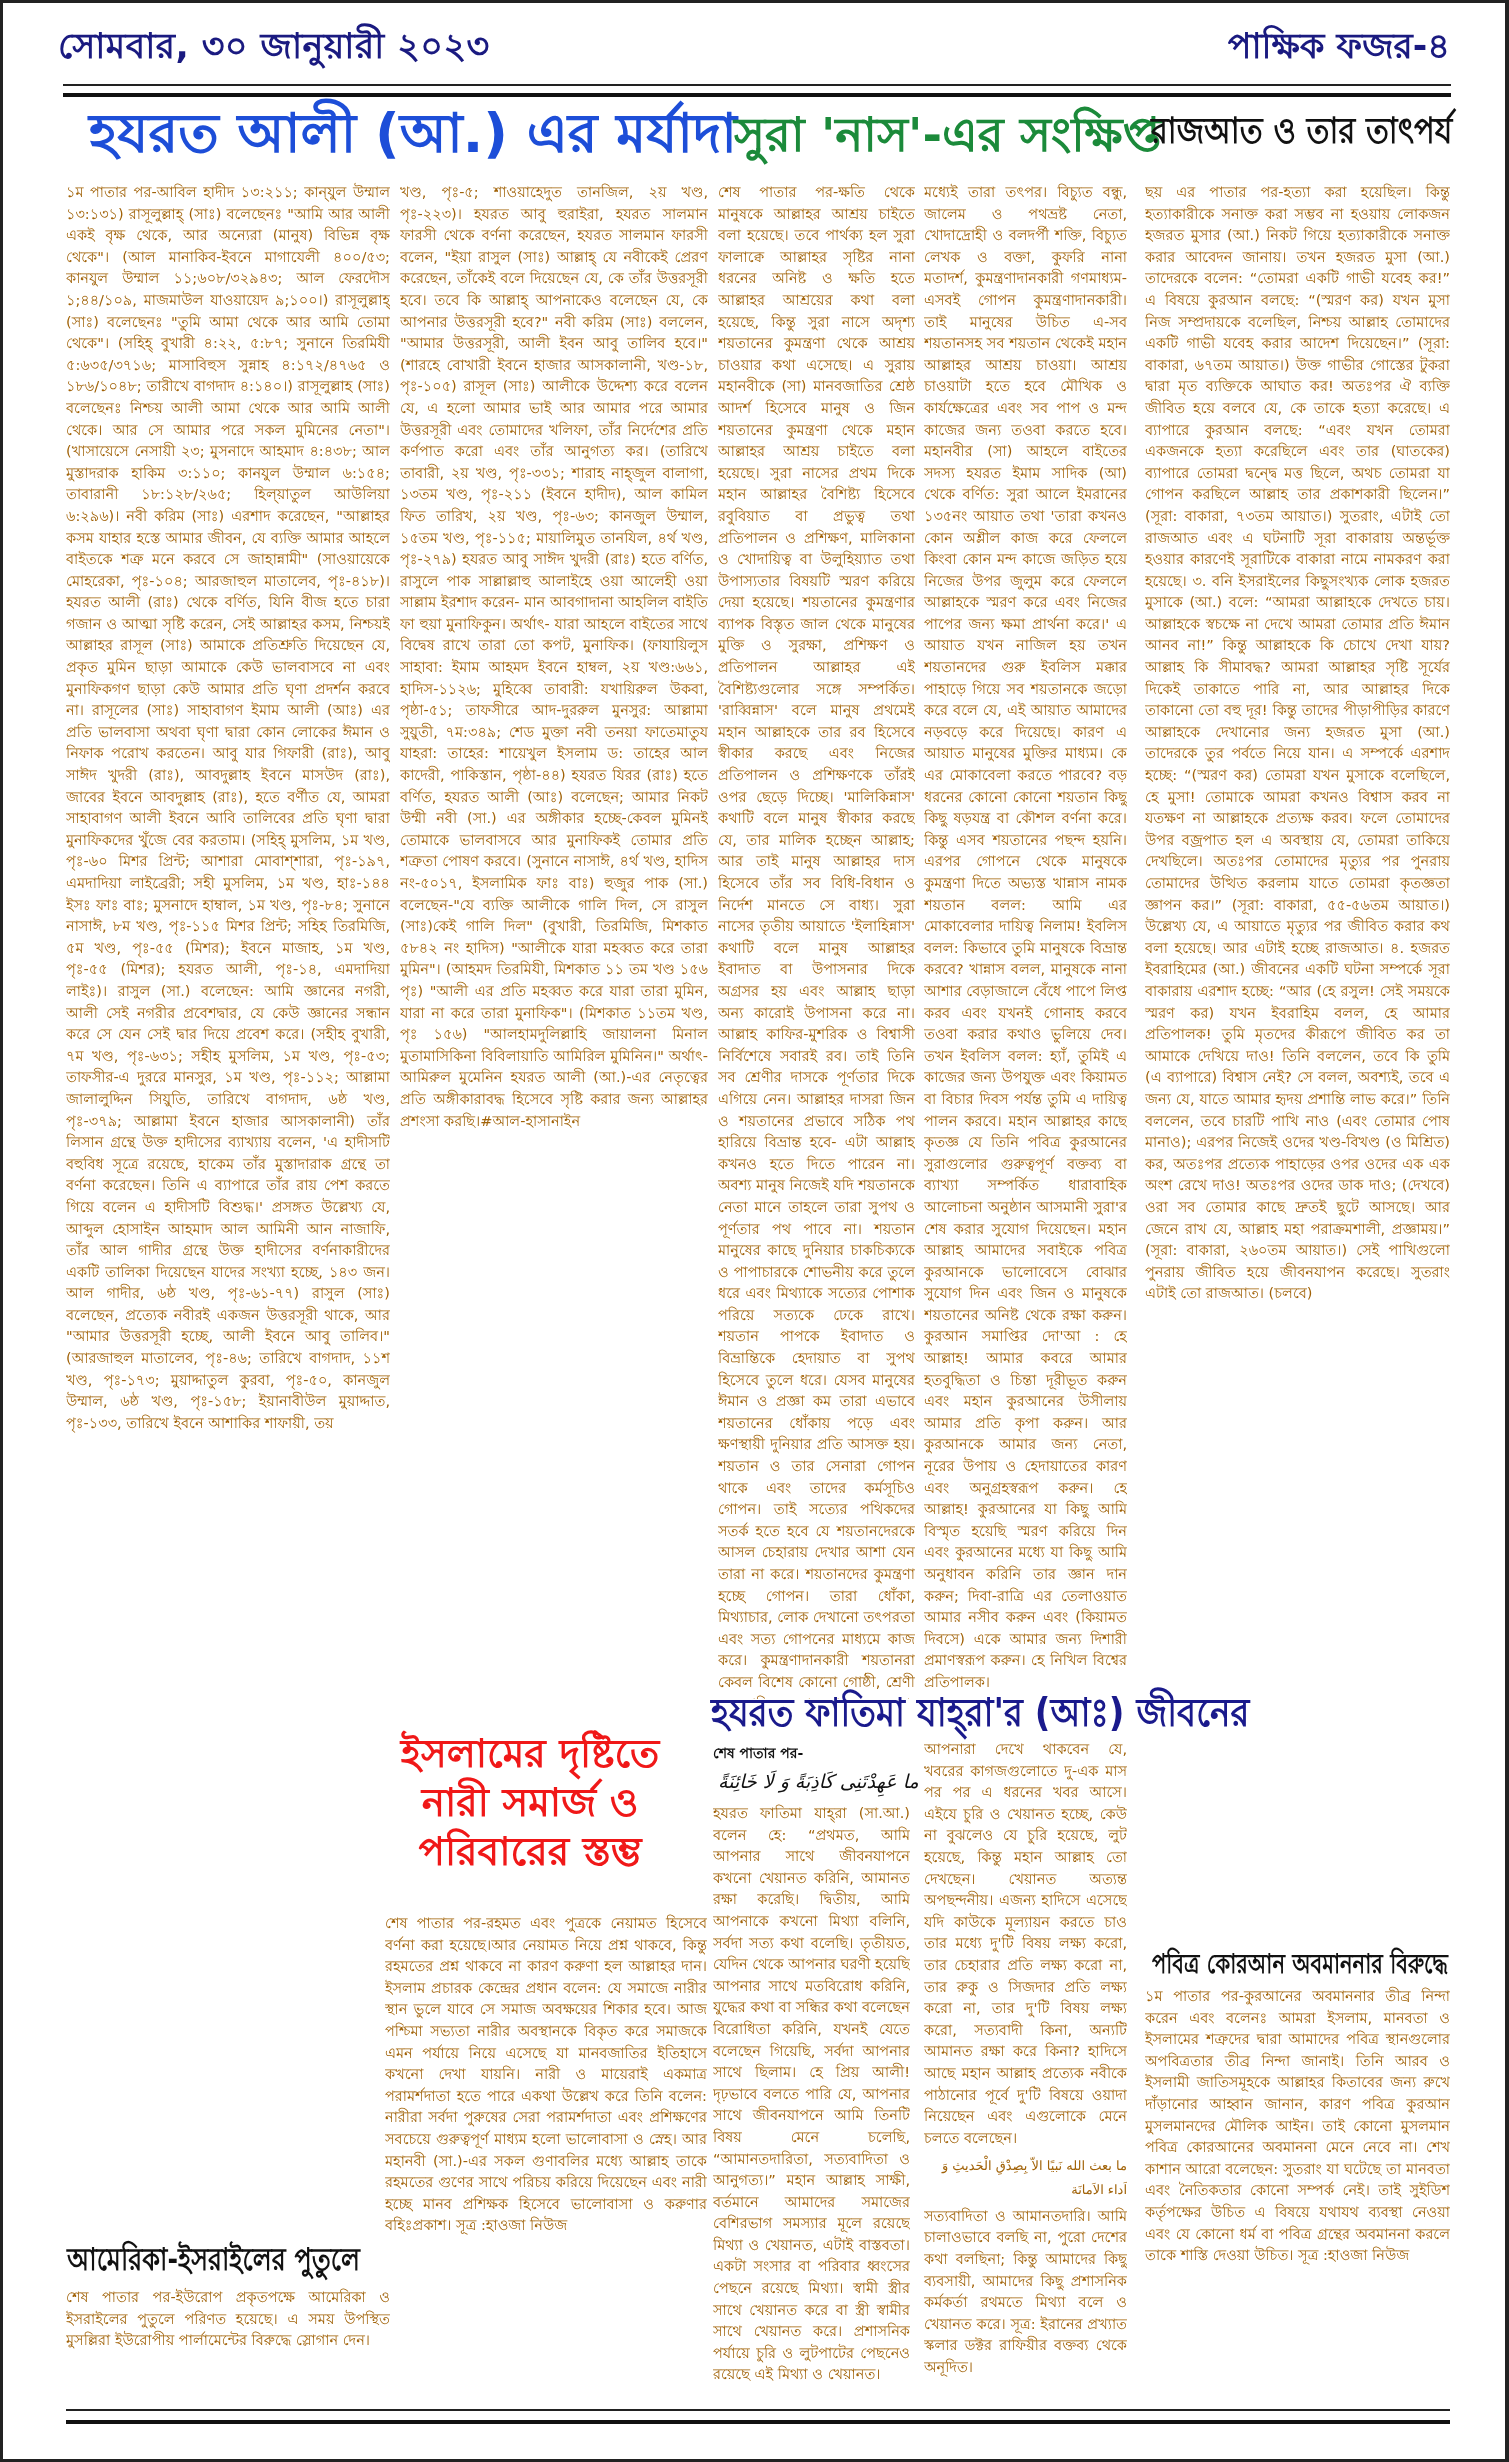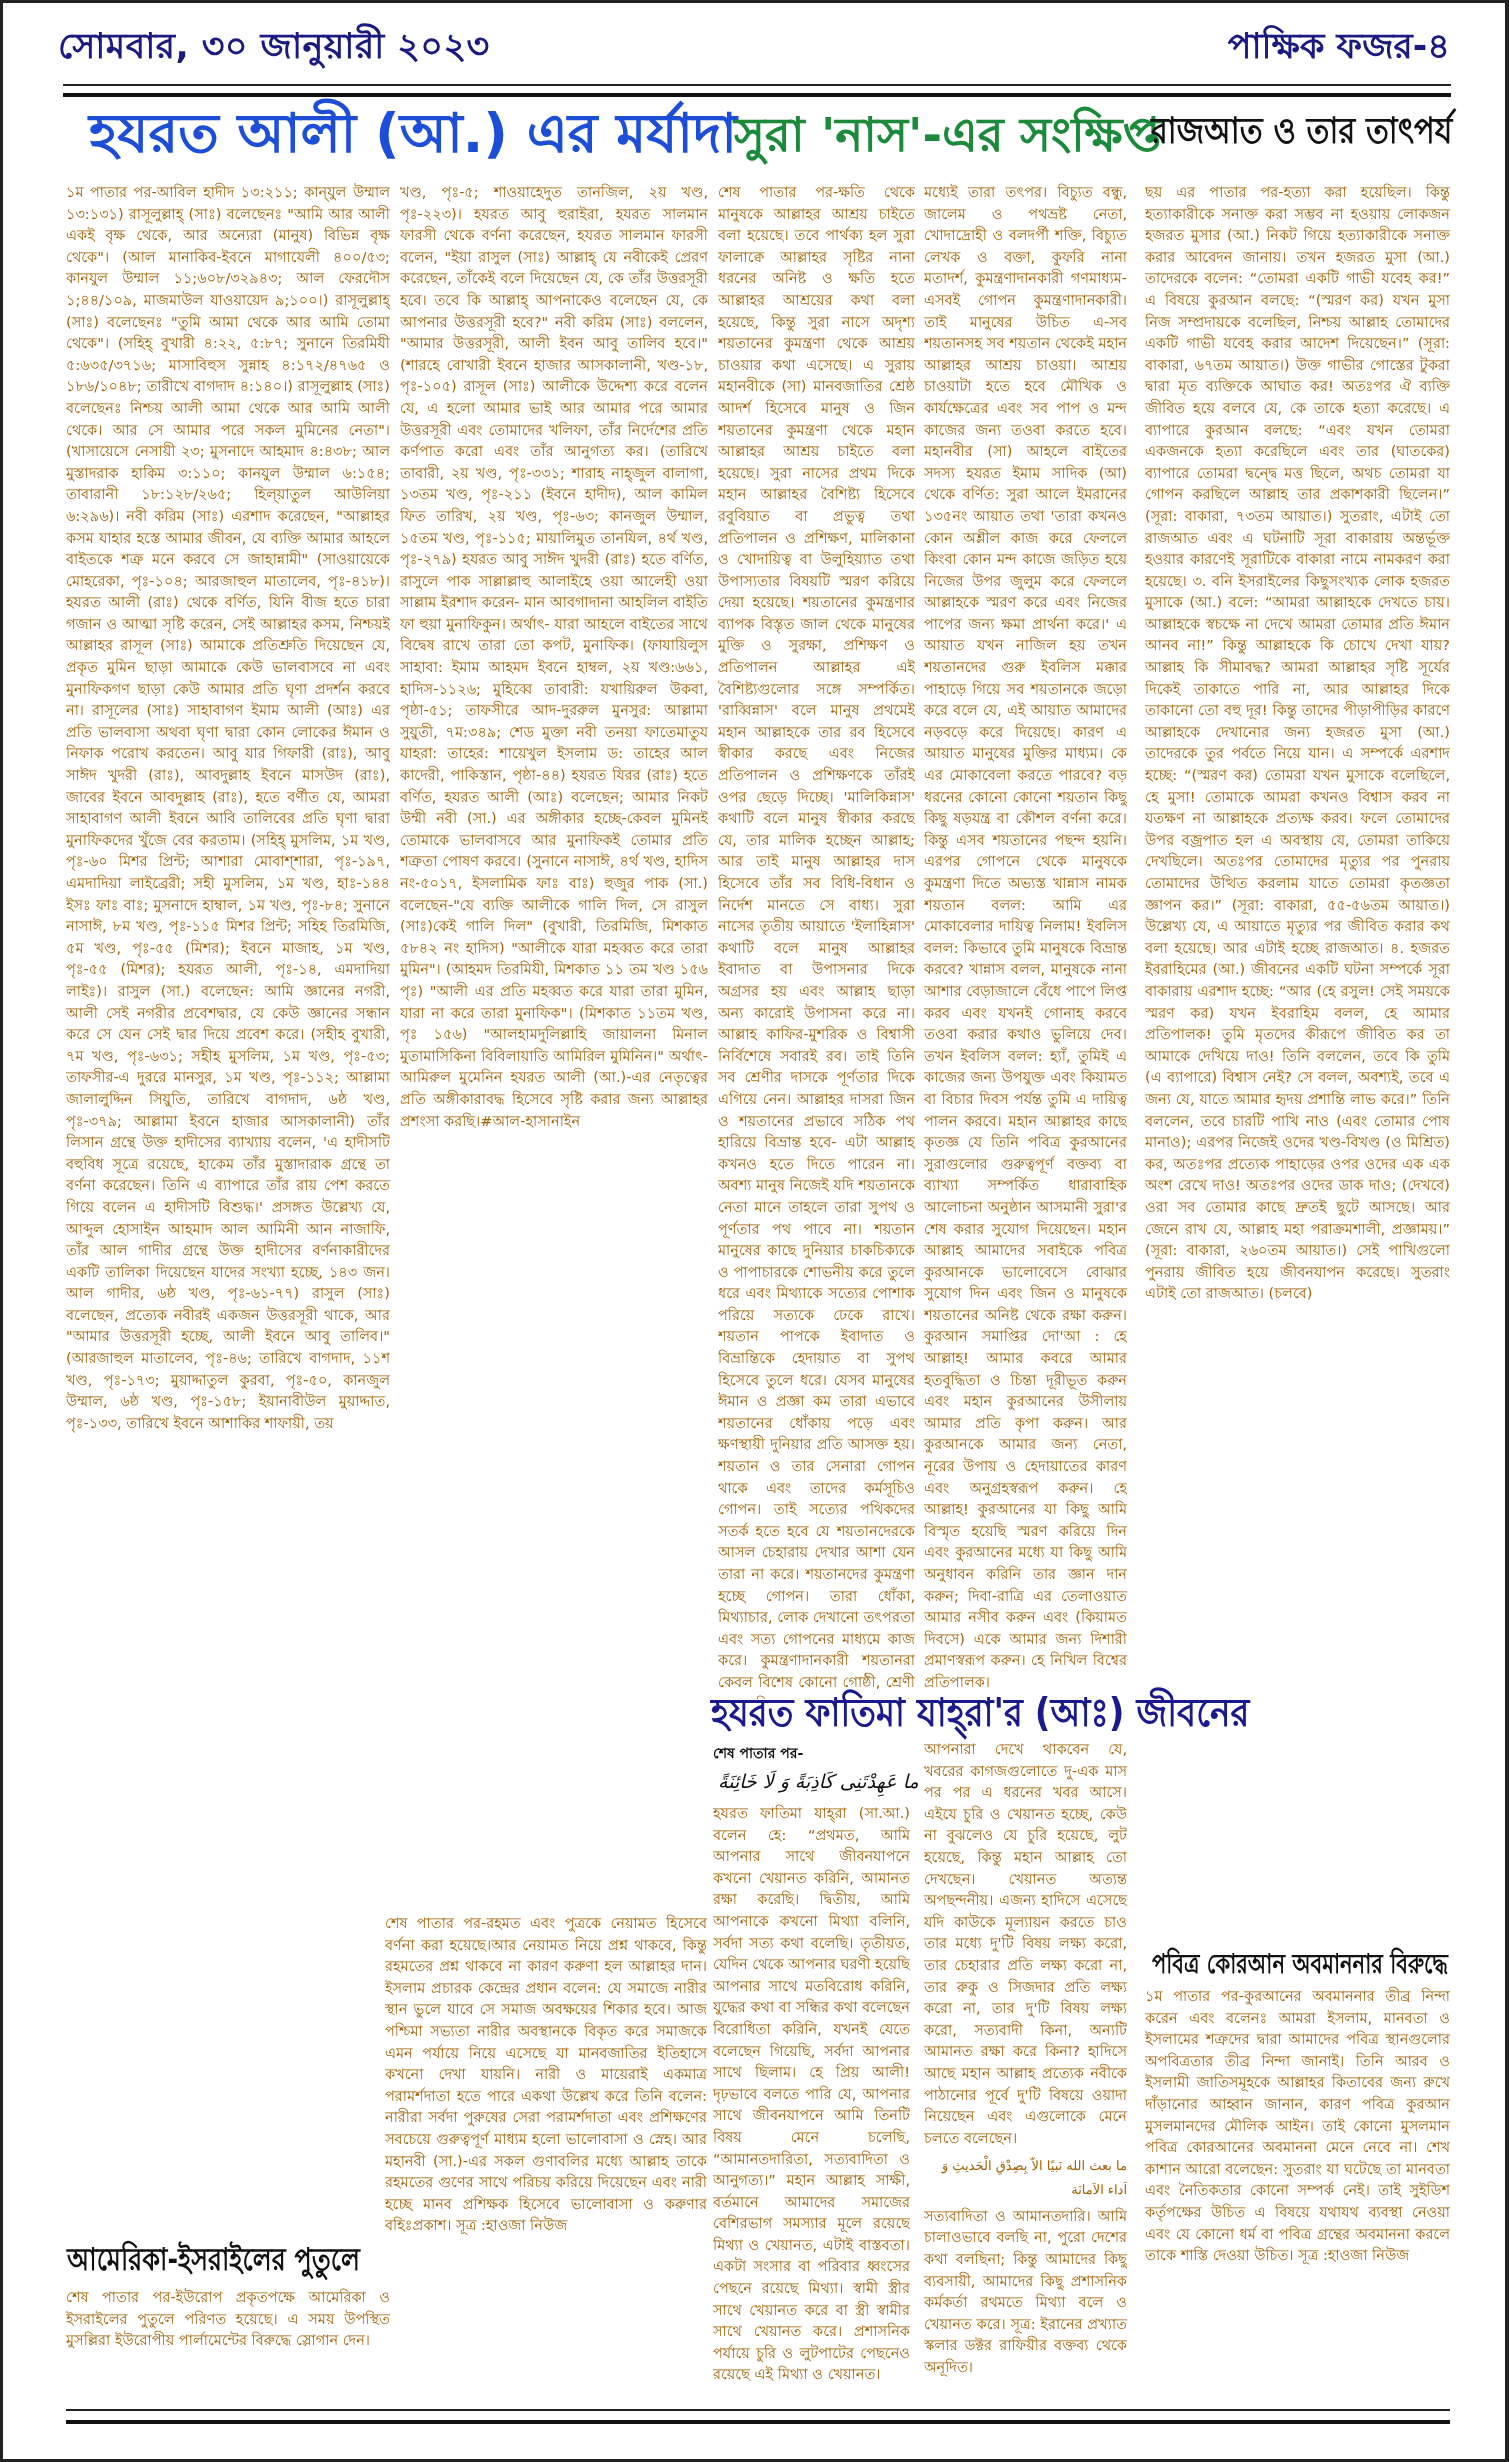--- a/index.html
+++ b/index.html
@@ -76,20 +76,25 @@
   <div class="headline h-raj">রাজআত ও তার তাৎপর্য</div>
   <div class="col c5">
     <p>ছয় এর পাতার পর-হত্যা করা হয়েছিল। কিন্তু হত্যাকারীকে সনাক্ত করা সম্ভব না হওয়ায় লোকজন হজরত মুসার (আ.) নিকট গিয়ে হত্যাকারীকে সনাক্ত করার আবেদন জানায়। তখন হজরত মুসা (আ.) তাদেরকে বলেন: “তোমরা একটি গাভী যবেহ কর!” এ বিষয়ে কুরআন বলছে: “(স্মরণ কর) যখন মুসা নিজ সম্প্রদায়কে বলেছিল, নিশ্চয় আল্লাহ তোমাদের একটি গাভী যবেহ করার আদেশ দিয়েছেন।” (সূরা: বাকারা, ৬৭তম আয়াত।) উক্ত গাভীর গোস্তের টুকরা দ্বারা মৃত ব্যক্তিকে আঘাত কর! অতঃপর ঐ ব্যক্তি জীবিত হয়ে বলবে যে, কে তাকে হত্যা করেছে। এ ব্যাপারে কুরআন বলছে: “এবং যখন তোমরা একজনকে হত্যা করেছিলে এবং তার (ঘাতকের) ব্যাপারে তোমরা দ্বন্দ্বে মত্ত ছিলে, অথচ তোমরা যা গোপন করছিলে আল্লাহ তার প্রকাশকারী ছিলেন।” (সূরা: বাকারা, ৭৩তম আয়াত।) সুতরাং, এটাই তো রাজআত এবং এ ঘটনাটি সূরা বাকারায় অন্তর্ভূক্ত হওয়ার কারণেই সূরাটিকে বাকারা নামে নামকরণ করা হয়েছে। ৩. বনি ইসরাইলের কিছুসংখ্যক লোক হজরত মুসাকে (আ.) বলে: “আমরা আল্লাহকে দেখতে চায়। আল্লাহকে স্বচক্ষে না দেখে আমরা তোমার প্রতি ঈমান আনব না!” কিন্তু আল্লাহকে কি চোখে দেখা যায়? আল্লাহ কি সীমাবদ্ধ? আমরা আল্লাহর সৃষ্টি সূর্যের দিকেই তাকাতে পারি না, আর আল্লাহর দিকে তাকানো তো বহু দূর! কিন্তু তাদের পীড়াপীড়ির কারণে আল্লাহকে দেখানোর জন্য হজরত মুসা (আ.) তাদেরকে তুর পর্বতে নিয়ে যান। এ সম্পর্কে এরশাদ হচ্ছে: “(স্মরণ কর) তোমরা যখন মুসাকে বলেছিলে, হে মুসা! তোমাকে আমরা কখনও বিশ্বাস করব না যতক্ষণ না আল্লাহকে প্রত্যক্ষ করব। ফলে তোমাদের উপর বজ্রপাত হল এ অবস্থায় যে, তোমরা তাকিয়ে দেখছিলে। অতঃপর তোমাদের মৃত্যুর পর পুনরায় তোমাদের উত্থিত করলাম যাতে তোমরা কৃতজ্ঞতা জ্ঞাপন কর।” (সূরা: বাকারা, ৫৫-৫৬তম আয়াত।) উল্লেখ্য যে, এ আয়াতে মৃত্যুর পর জীবিত করার কথ বলা হয়েছে। আর এটাই হচ্ছে রাজআত। ৪. হজরত ইবরাহিমের (আ.) জীবনের একটি ঘটনা সম্পর্কে সূরা বাকারায় এরশাদ হচ্ছে: “আর (হে রসুল! সেই সময়কে স্মরণ কর) যখন ইবরাহিম বলল, হে আমার প্রতিপালক! তুমি মৃতদের কীরূপে জীবিত কর তা আমাকে দেখিয়ে দাও! তিনি বললেন, তবে কি তুমি (এ ব্যাপারে) বিশ্বাস নেই? সে বলল, অবশ্যই, তবে এ জন্য যে, যাতে আমার হৃদয় প্রশান্তি লাভ করে।” তিনি বললেন, তবে চারটি পাখি নাও (এবং তোমার পোষ মানাও); এরপর নিজেই ওদের খণ্ড-বিখণ্ড (ও মিশ্রিত) কর, অতঃপর প্রত্যেক পাহাড়ের ওপর ওদের এক এক অংশ রেখে দাও! অতঃপর ওদের ডাক দাও; (দেখবে) ওরা সব তোমার কাছে দ্রুতই ছুটে আসছে। আর জেনে রাখ যে, আল্লাহ মহা পরাক্রমশালী, প্রজ্ঞাময়।” (সূরা: বাকারা, ২৬০তম আয়াত।) সেই পাখিগুলো পুনরায় জীবিত হয়ে জীবনযাপন করেছে। সুতরাং এটাই তো রাজআত। (চলবে)</p>
   </div>
 
   <div class="headline h-america">আমেরিকা-ইসরাইলের পুতুলে</div>
   <div class="col c1b">
     <p>শেষ পাতার পর-ইউরোপ প্রকৃতপক্ষে আমেরিকা ও ইসরাইলের পুতুলে পরিণত হয়েছে। এ সময় উপস্থিত মুসল্লিরা ইউরোপীয় পার্লামেন্টের বিরুদ্ধে স্লোগান দেন।</p>
   </div>
 
+  <div class="redbox">
+    <div>ইসলামের দৃষ্টিতে</div>
+    <div>নারী সমার্জ ও</div>
+    <div>পরিবারের স্তম্ভ</div>
+  </div>
   <div class="col c2b">
     <p>শেষ পাতার পর-রহমত এবং পুত্রকে নেয়ামত হিসেবে বর্ণনা করা হয়েছে।আর নেয়ামত নিয়ে প্রশ্ন থাকবে, কিন্তু রহমতের প্রশ্ন থাকবে না কারণ করুণা হল আল্লাহর দান। ইসলাম প্রচারক কেন্দ্রের প্রধান বলেন: যে সমাজে নারীর স্থান ভুলে যাবে সে সমাজ অবক্ষয়ের শিকার হবে। আজ পশ্চিমা সভ্যতা নারীর অবস্থানকে বিকৃত করে সমাজকে এমন পর্যায়ে নিয়ে এসেছে যা মানবজাতির ইতিহাসে কখনো দেখা যায়নি। নারী ও মায়েরাই একমাত্র পরামর্শদাতা হতে পারে একথা উল্লেখ করে তিনি বলেন: নারীরা সর্বদা পুরুষের সেরা পরামর্শদাতা এবং প্রশিক্ষণের সবচেয়ে গুরুত্বপূর্ণ মাধ্যম হলো ভালোবাসা ও স্নেহ। আর মহানবী (সা.)-এর সকল গুণাবলির মধ্যে আল্লাহ তাকে রহমতের গুণের সাথে পরিচয় করিয়ে দিয়েছেন এবং নারী হচ্ছে মানব প্রশিক্ষক হিসেবে ভালোবাসা ও করুণার বহিঃপ্রকাশ। সূত্র :হাওজা নিউজ</p>
   </div>
 
   <div class="headline h-fatima">হযরত ফাতিমা যাহ্‌রা'র (আঃ) জীবনের</div>
   <div class="fat-sub">শেষ পাতার পর-</div>
   <div class="arabic ar1">ما عَهِدْتَنِی کَاذِبَةً وَ لَا خَائِنَةً</div>
   <div class="col c3b">
     <p>হযরত ফাতিমা যাহ্‌রা (সা.আ.) বলেন হে: “প্রথমত, আমি আপনার সাথে জীবনযাপনে কখনো খেয়ানত করিনি, আমানত রক্ষা করেছি। দ্বিতীয়, আমি আপনাকে কখনো মিথ্যা বলিনি, সর্বদা সত্য কথা বলেছি। তৃতীয়ত, যেদিন থেকে আপনার ঘরণী হয়েছি আপনার সাথে মতবিরোধ করিনি, যুদ্ধের কথা বা সন্ধির কথা বলেছেন বিরোধিতা করিনি, যখনই যেতে বলেছেন গিয়েছি, সর্বদা আপনার সাথে ছিলাম। হে প্রিয় আলী! দৃঢ়ভাবে বলতে পারি যে, আপনার সাথে জীবনযাপনে আমি তিনটি বিষয় মেনে চলেছি, “আমানতদারিতা, সত্যবাদিতা ও আনুগত্য।” মহান আল্লাহ সাক্ষী, বর্তমানে আমাদের সমাজের বেশিরভাগ সমস্যার মূলে রয়েছে মিথ্যা ও খেয়ানত, এটাই বাস্তবতা। একটা সংসার বা পরিবার ধ্বংসের পেছনে রয়েছে মিথ্যা। স্বামী স্ত্রীর সাথে খেয়ানত করে বা স্ত্রী স্বামীর সাথে খেয়ানত করে। প্রশাসনিক পর্যায়ে চুরি ও লুটপাটের পেছনেও রয়েছে এই মিথ্যা ও খেয়ানত।</p>
   </div>

